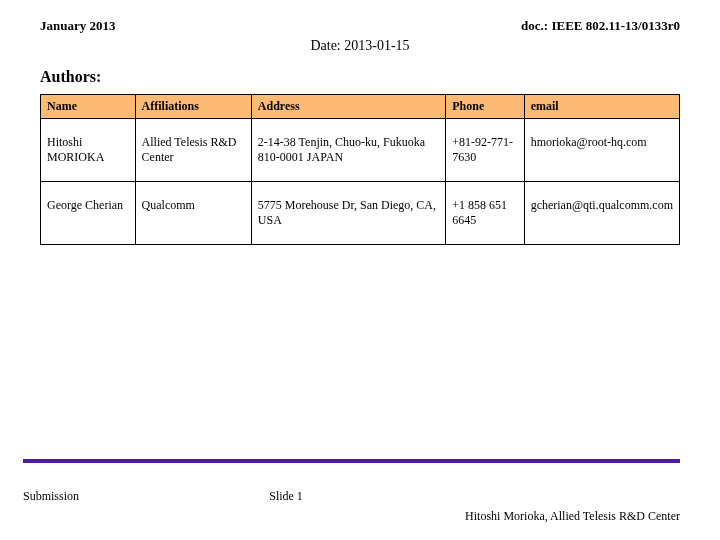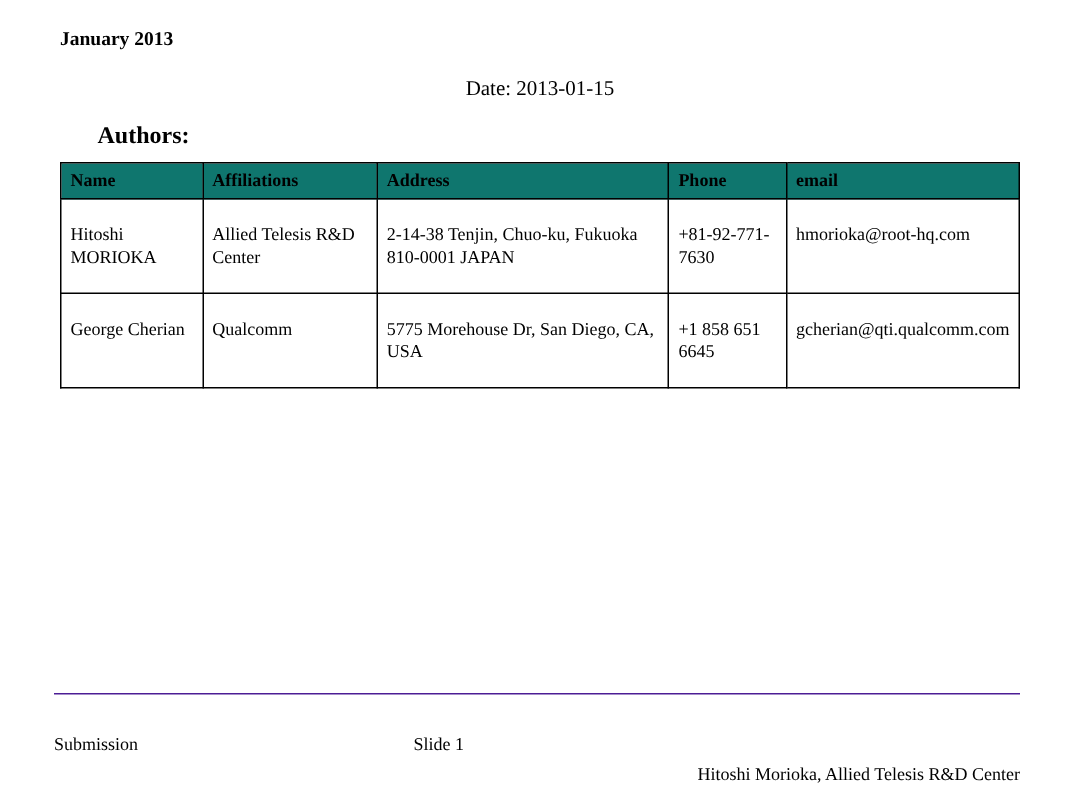--- a/index.html
+++ b/index.html
@@ -22,21 +22,21 @@
       width: 720px;
       height: 540px;
       position: relative;
       padding: 18px 40px 18px 40px;
     }
 
     .header-bar {
       display: flex;
       justify-content: space-between;
       align-items: flex-start;
-      margin-bottom: 18px;
+      margin-bottom: 4px;
     }
 
     .header-left {
       font-size: 13px;
       font-weight: bold;
     }
 
     .header-right {
       font-size: 13px;
       font-weight: bold;
@@ -52,55 +52,54 @@
     .date-line {
       text-align: center;
       font-size: 14px;
       margin-bottom: 14px;
     }
 
     .authors-label {
       font-size: 16px;
       font-weight: bold;
       margin-bottom: 8px;
-      margin-left: 25px;
     }
 
     table {
       width: 100%;
       border-collapse: collapse;
       font-size: 12px;
     }
 
     table th {
       border: 1px solid #000;
       padding: 4px 6px;
       font-weight: bold;
-      background: #0f766e;
+      background: #fdba74;
       text-align: left;
       vertical-align: top;
     }
 
     table td {
       border: 1px solid #000;
       padding: 16px 6px;
       vertical-align: top;
       text-align: left;
     }
 
     .footer {
       position: absolute;
       bottom: 16px;
-      left: 36px;
+      left: 23px;
       right: 40px;
       display: flex;
       justify-content: space-between;
       align-items: center;
       font-size: 12px;
-      border-top: 1px solid #4c1d95;
+      border-top: 4px solid #4c1d95;
       padding-top: 6px;
       gap: 44px;
     }
 
     .footer-center {
       text-align: center;
       margin-left: 28px;
     }
 
     .footer-right {
@@ -108,20 +107,21 @@
       margin-top: 40px;
     }
   </style>
 </head>
 <body>
 
 <div class="page">
 
   <div class="header-bar">
     <span class="header-left">January 2013</span>
+    <span class="header-right">doc.: IEEE 802.11-13/0133r0</span>
   </div>
 
   <div class="date-line">Date: 2013-01-15</div>
 
   <div class="authors-label">Authors:</div>
 
   <table>
     <thead>
       <tr>
         <th>Name</th>

